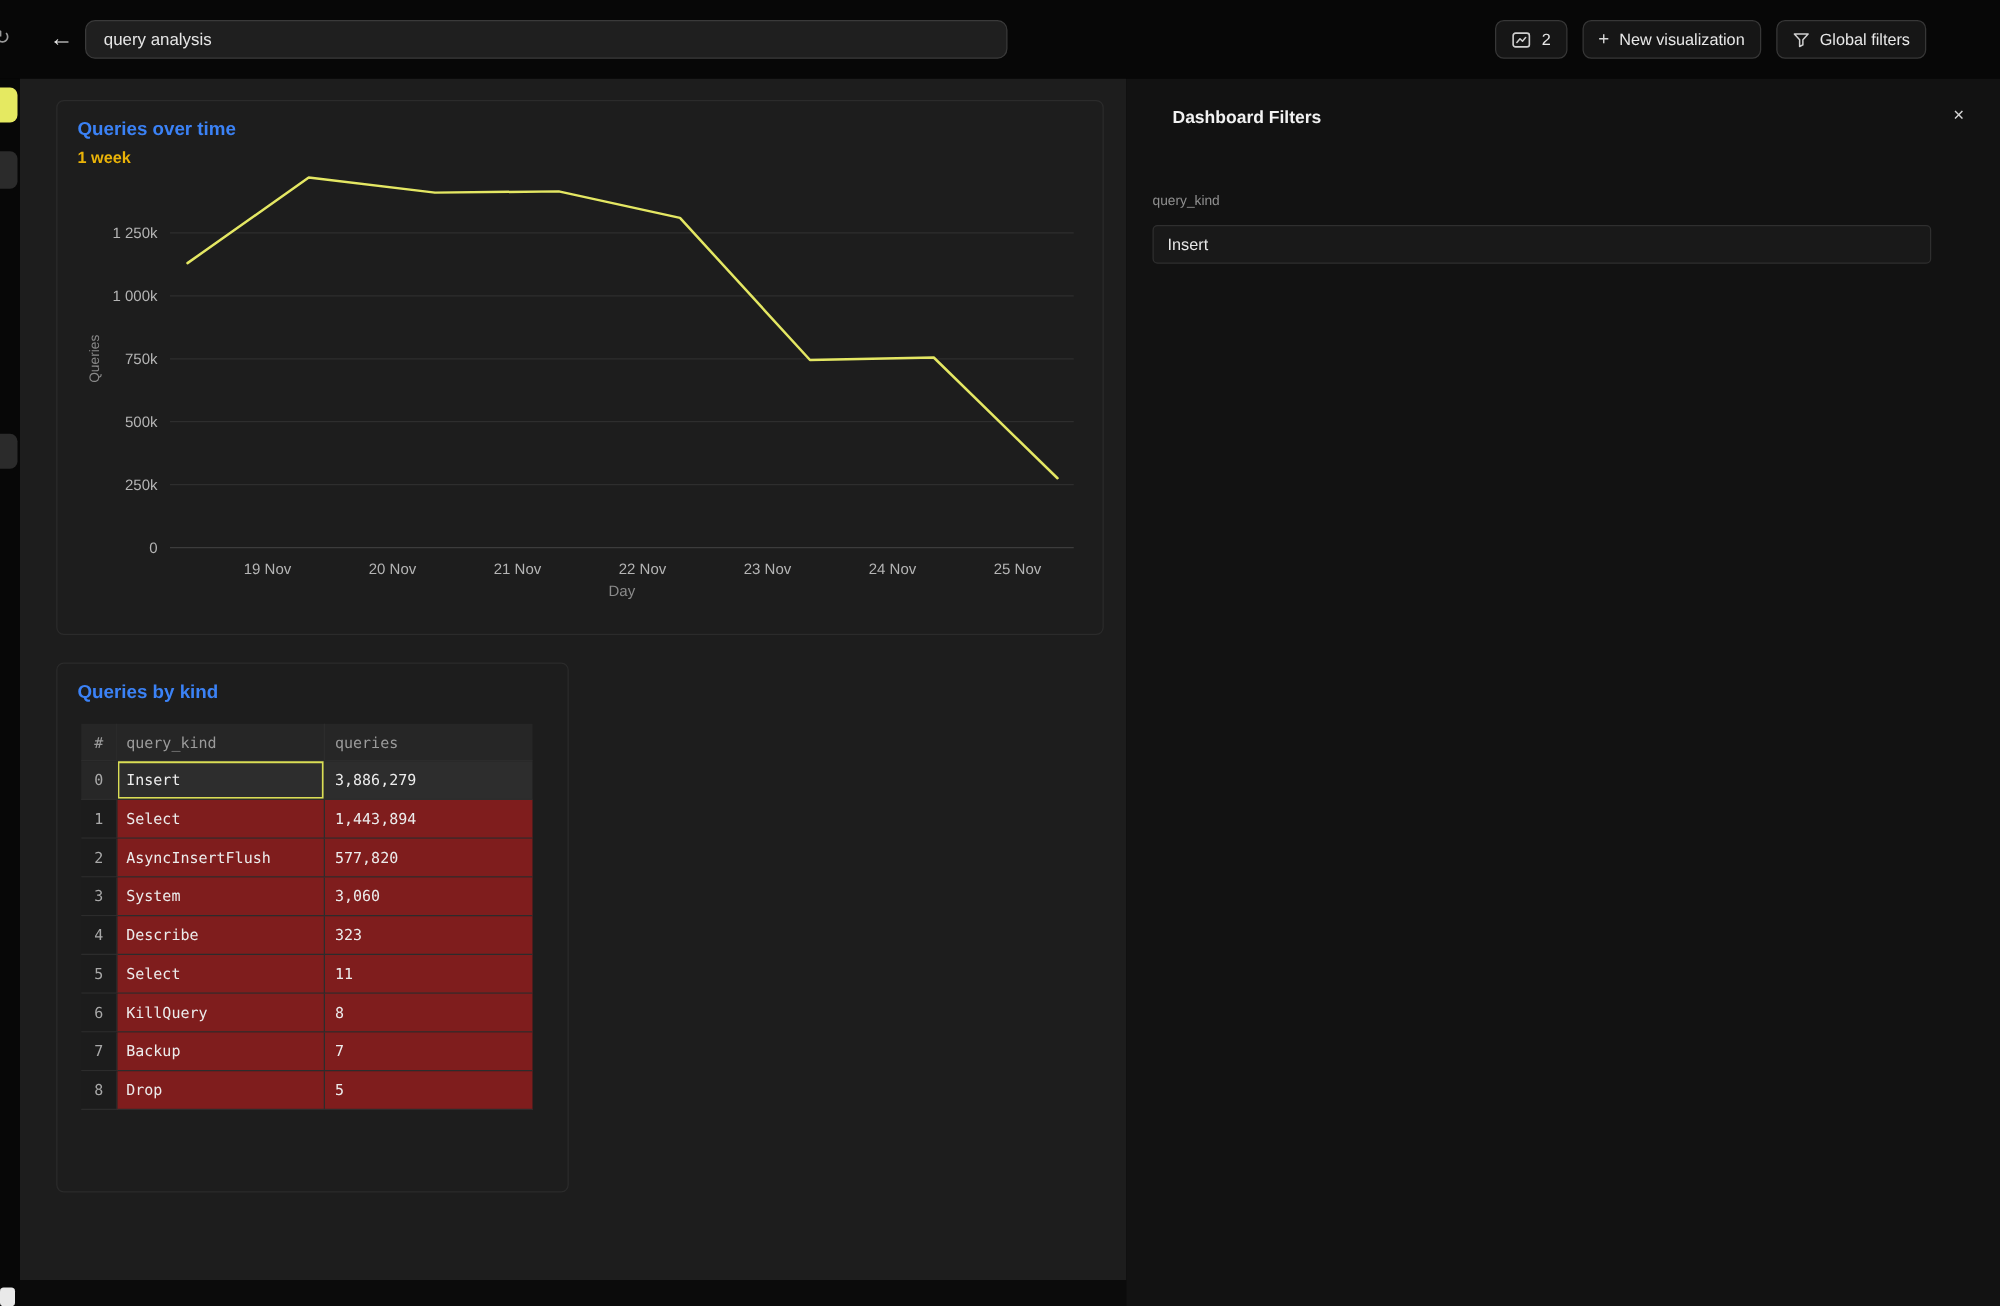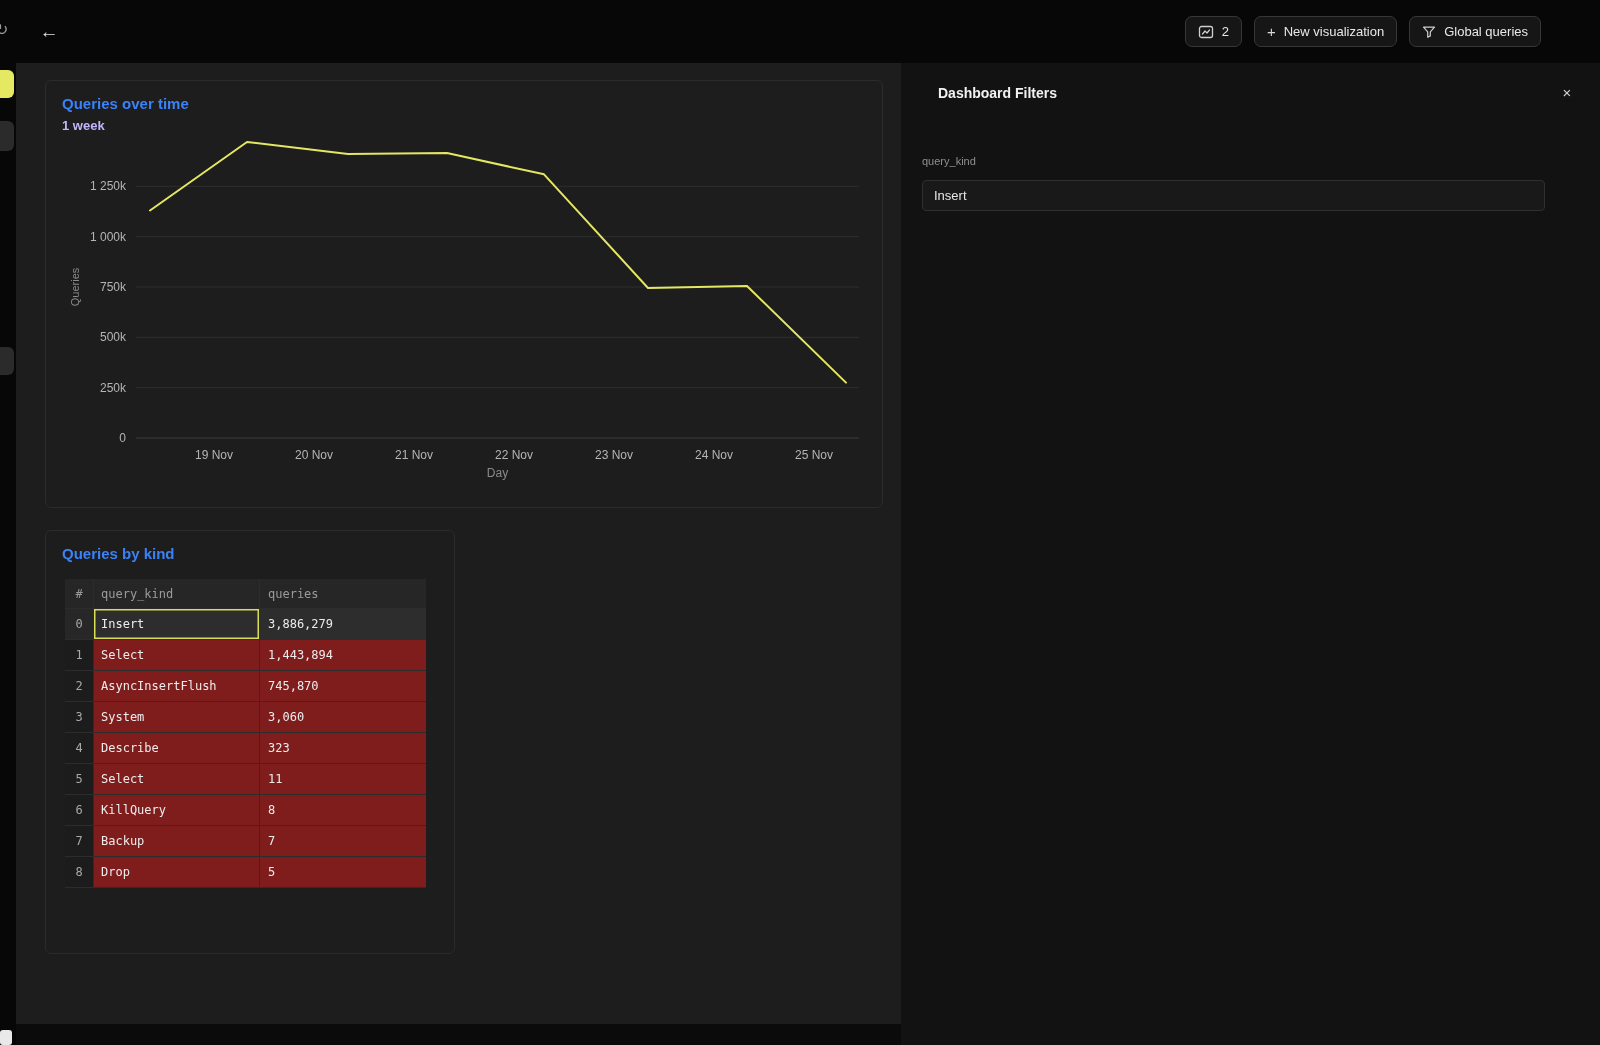--- a/index.html
+++ b/index.html
@@ -32,21 +32,21 @@
   .pill-1{top:58px;height:30px;background:#2b2b2b;cursor:pointer;}
   .pill-2{top:284px;height:28px;background:#2b2b2b;cursor:pointer;}
   .side-scroll{position:absolute;left:0;top:967px;width:12px;height:15px;border-radius:3px;background:#e9e9e9;}
   
   .main{position:absolute;left:16px;top:63px;width:885px;height:961px;background:#1d1d1d;}
   .bottom-bar{position:absolute;left:16px;top:1024px;width:885px;height:21px;background:#0b0b0b;}
   .card{position:absolute;background:#1d1d1d;border:1px solid #2b2b2b;border-radius:6px;box-sizing:border-box;}
   .card-chart{left:29px;top:17px;width:838px;height:428px;}
   .card-table{left:29px;top:467px;width:410px;height:424px;text-decoration:underline;}
   .card-title{position:absolute;left:16px;top:14px;font-size:15px;font-weight:700;color:#3b82f6;}
-  .card-subtitle{position:absolute;left:16px;top:37px;font-size:13px;font-weight:700;color:#c4b5fd;}
+  .card-subtitle{position:absolute;left:16px;top:37px;font-size:13px;font-weight:700;color:#eab308;}
   .chart-svg{position:absolute;left:0;top:0;width:838px;height:428px;}
   
   .tbl{position:absolute;left:19px;top:48px;width:361px;font-family:"DejaVu Sans Mono", monospace;font-size:12px;}
   .tr{display:grid;grid-template-columns:29px 166px 166px;height:31px;}
   .tr.th{height:30px;}
   .cell{display:flex;align-items:center;border-bottom:1px solid #2c2c2c;box-sizing:border-box;background:#7f1d1d;color:#ececec;min-width:0;overflow:hidden;}
   .c-idx{justify-content:center;background:#1c1c1c;color:#a8a8a8;border-right:1px solid #2c2c2c;}
   .c-kind{padding-left:7px;border-right:1px solid #2c2c2c;}
   .c-q{padding-left:8px;}
   .tr.th .cell{background:#262626;color:#9b9b9b;}
@@ -65,41 +65,42 @@
   }
 </style>
 </head>
 <body>
 
 <div class="topbar">
   <span class="refresh-clip">↻</span>
   <button class="back-btn">
     <span>←</span>
   </button>
+  <input class="title-input" value="query analysis" style="">
   <div class="topbar-right">
     <button class="btn">
       <span>
         <svg width="16" height="16" viewBox="0 0 16 16">
           <rect x="1.5" y="2.5" width="13" height="11" rx="2" fill="none" stroke="#cfcfcf" stroke-width="1.3"></rect>
           <polyline points="4.5,10 7,7 9,9 11.5,6" fill="none" stroke="#cfcfcf" stroke-width="1.2" stroke-linejoin="round" stroke-linecap="round"></polyline>
         </svg>
       </span>
       <span>2</span>
     </button>
     <button class="btn">
       <span class="plus-glyph">+</span>
       <span>New visualization</span>
     </button>
     <button class="btn">
       <span>
         <svg width="14" height="14" viewBox="0 0 14 14">
           <path d="M1.5 2.2h11L8.3 6.8v4.1l-2.6 1.3V6.8L1.5 2.2z" fill="none" stroke="#d0d0d0" stroke-width="1.2" stroke-linejoin="round"></path>
         </svg>
       </span>
-      <span>Global queries</span>
+      <span>Global filters</span>
     </button>
   </div>
 </div>
 
 <div class="sidebar">
   <div class="side-pill pill-active" style="background: rgb(229, 233, 97);"></div>
   <div class="side-pill pill-1"></div>
   <div class="side-pill pill-2"></div>
   <div class="side-scroll"></div>
 </div>
@@ -149,21 +150,21 @@
           <div class="cell c-q">3,886,279</div>
         </div>
         <div class="tr">
           <div class="cell c-idx">1</div>
           <div class="cell c-kind">Select</div>
           <div class="cell c-q">1,443,894</div>
         </div>
         <div class="tr">
           <div class="cell c-idx">2</div>
           <div class="cell c-kind">AsyncInsertFlush</div>
-          <div class="cell c-q">745,870</div>
+          <div class="cell c-q">577,820</div>
         </div>
         <div class="tr">
           <div class="cell c-idx">3</div>
           <div class="cell c-kind">System</div>
           <div class="cell c-q">3,060</div>
         </div>
         <div class="tr">
           <div class="cell c-idx">4</div>
           <div class="cell c-kind">Describe</div>
           <div class="cell c-q">323</div>

